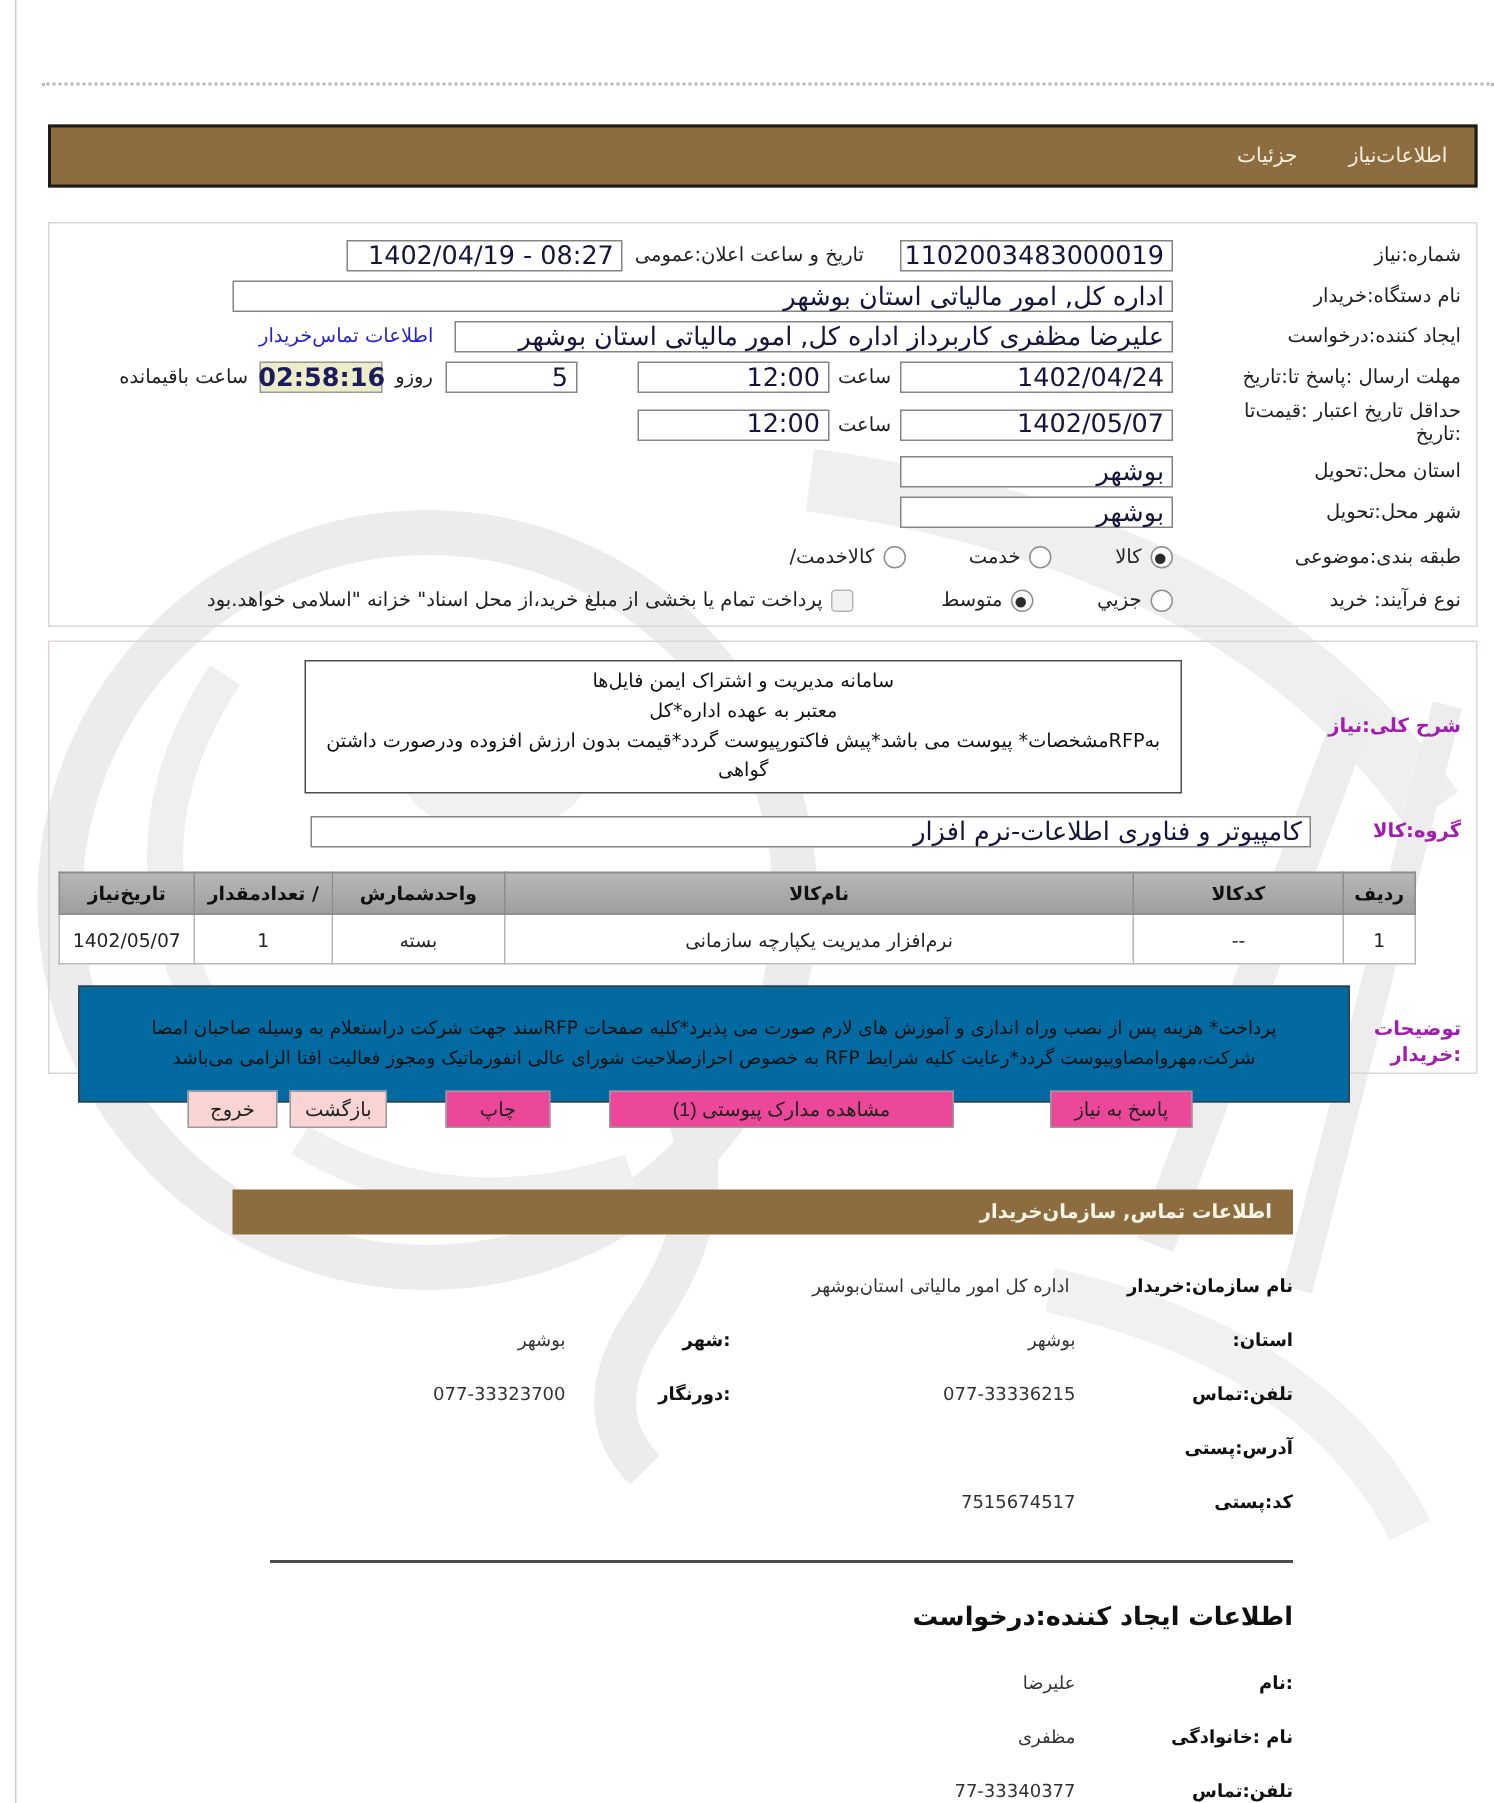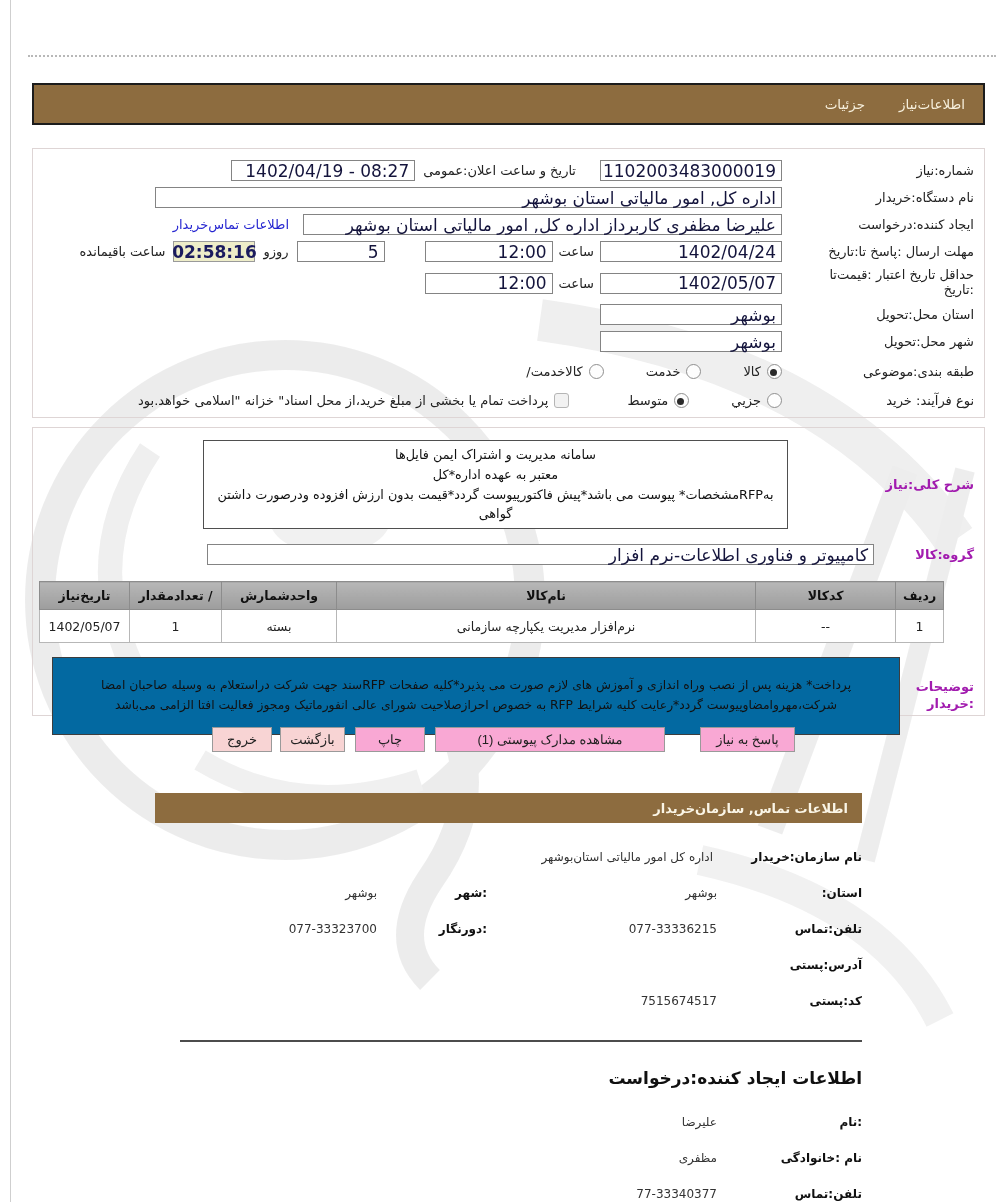--- a/index.html
+++ b/index.html
@@ -57,21 +57,21 @@
           border:1px solid #8c8c8c;height:27px;padding:0 4px;}
   .tbl td{background:#fff;border:1px solid #b7b7b7;height:30px;text-align:center;color:#222;}
   .notes-row{display:flex;align-items:center;margin-top:14px;}
   .notes-label{width:74px;flex:0 0 74px;line-height:1.3;}
   .notesbox{width:848px;border:1px solid #3d3d3d;background:#0369a1;text-align:center;
             font-size:12.3px;line-height:1.6;padding:18px 8px;box-sizing:border-box;color:#111;}
 
   .btnrow{position:absolute;top:727px;right:201px;display:flex;align-items:center;}
   .btn{height:25px;border:1px solid #9a9a9a;box-sizing:border-box;display:flex;align-items:center;
        justify-content:center;font-size:13px;color:#222;cursor:pointer;padding:0 6px;}
-  .btn.green{background:#f9a8d4;}
+  .btn.green{background:#ec4899;margin-left:29px;}
   .btn.pink{background:#f8d4d4;}
 
   .contact{position:absolute;top:793px;right:134px;width:728px;}
   .cbar{height:30px;background:#8d6c3f;color:#faf5e6;font-weight:bold;font-size:13px;
         display:flex;align-items:center;padding-right:14px;box-sizing:border-box;width:707px;padding-left:13px;}
   .cgrid{display:grid;grid-template-columns:145px 230px 110px 222px;align-items:center;
          font-size:12px;margin-top:9px;min-height:27px;}
   .clabel{font-weight:bold;color:#101010;text-align:right;}
   .cval{text-align:right;padding-left:10px;color:#333;}
   .cspan{grid-column:2 / -1;text-align:right;padding-right:4px;color:#333;}

